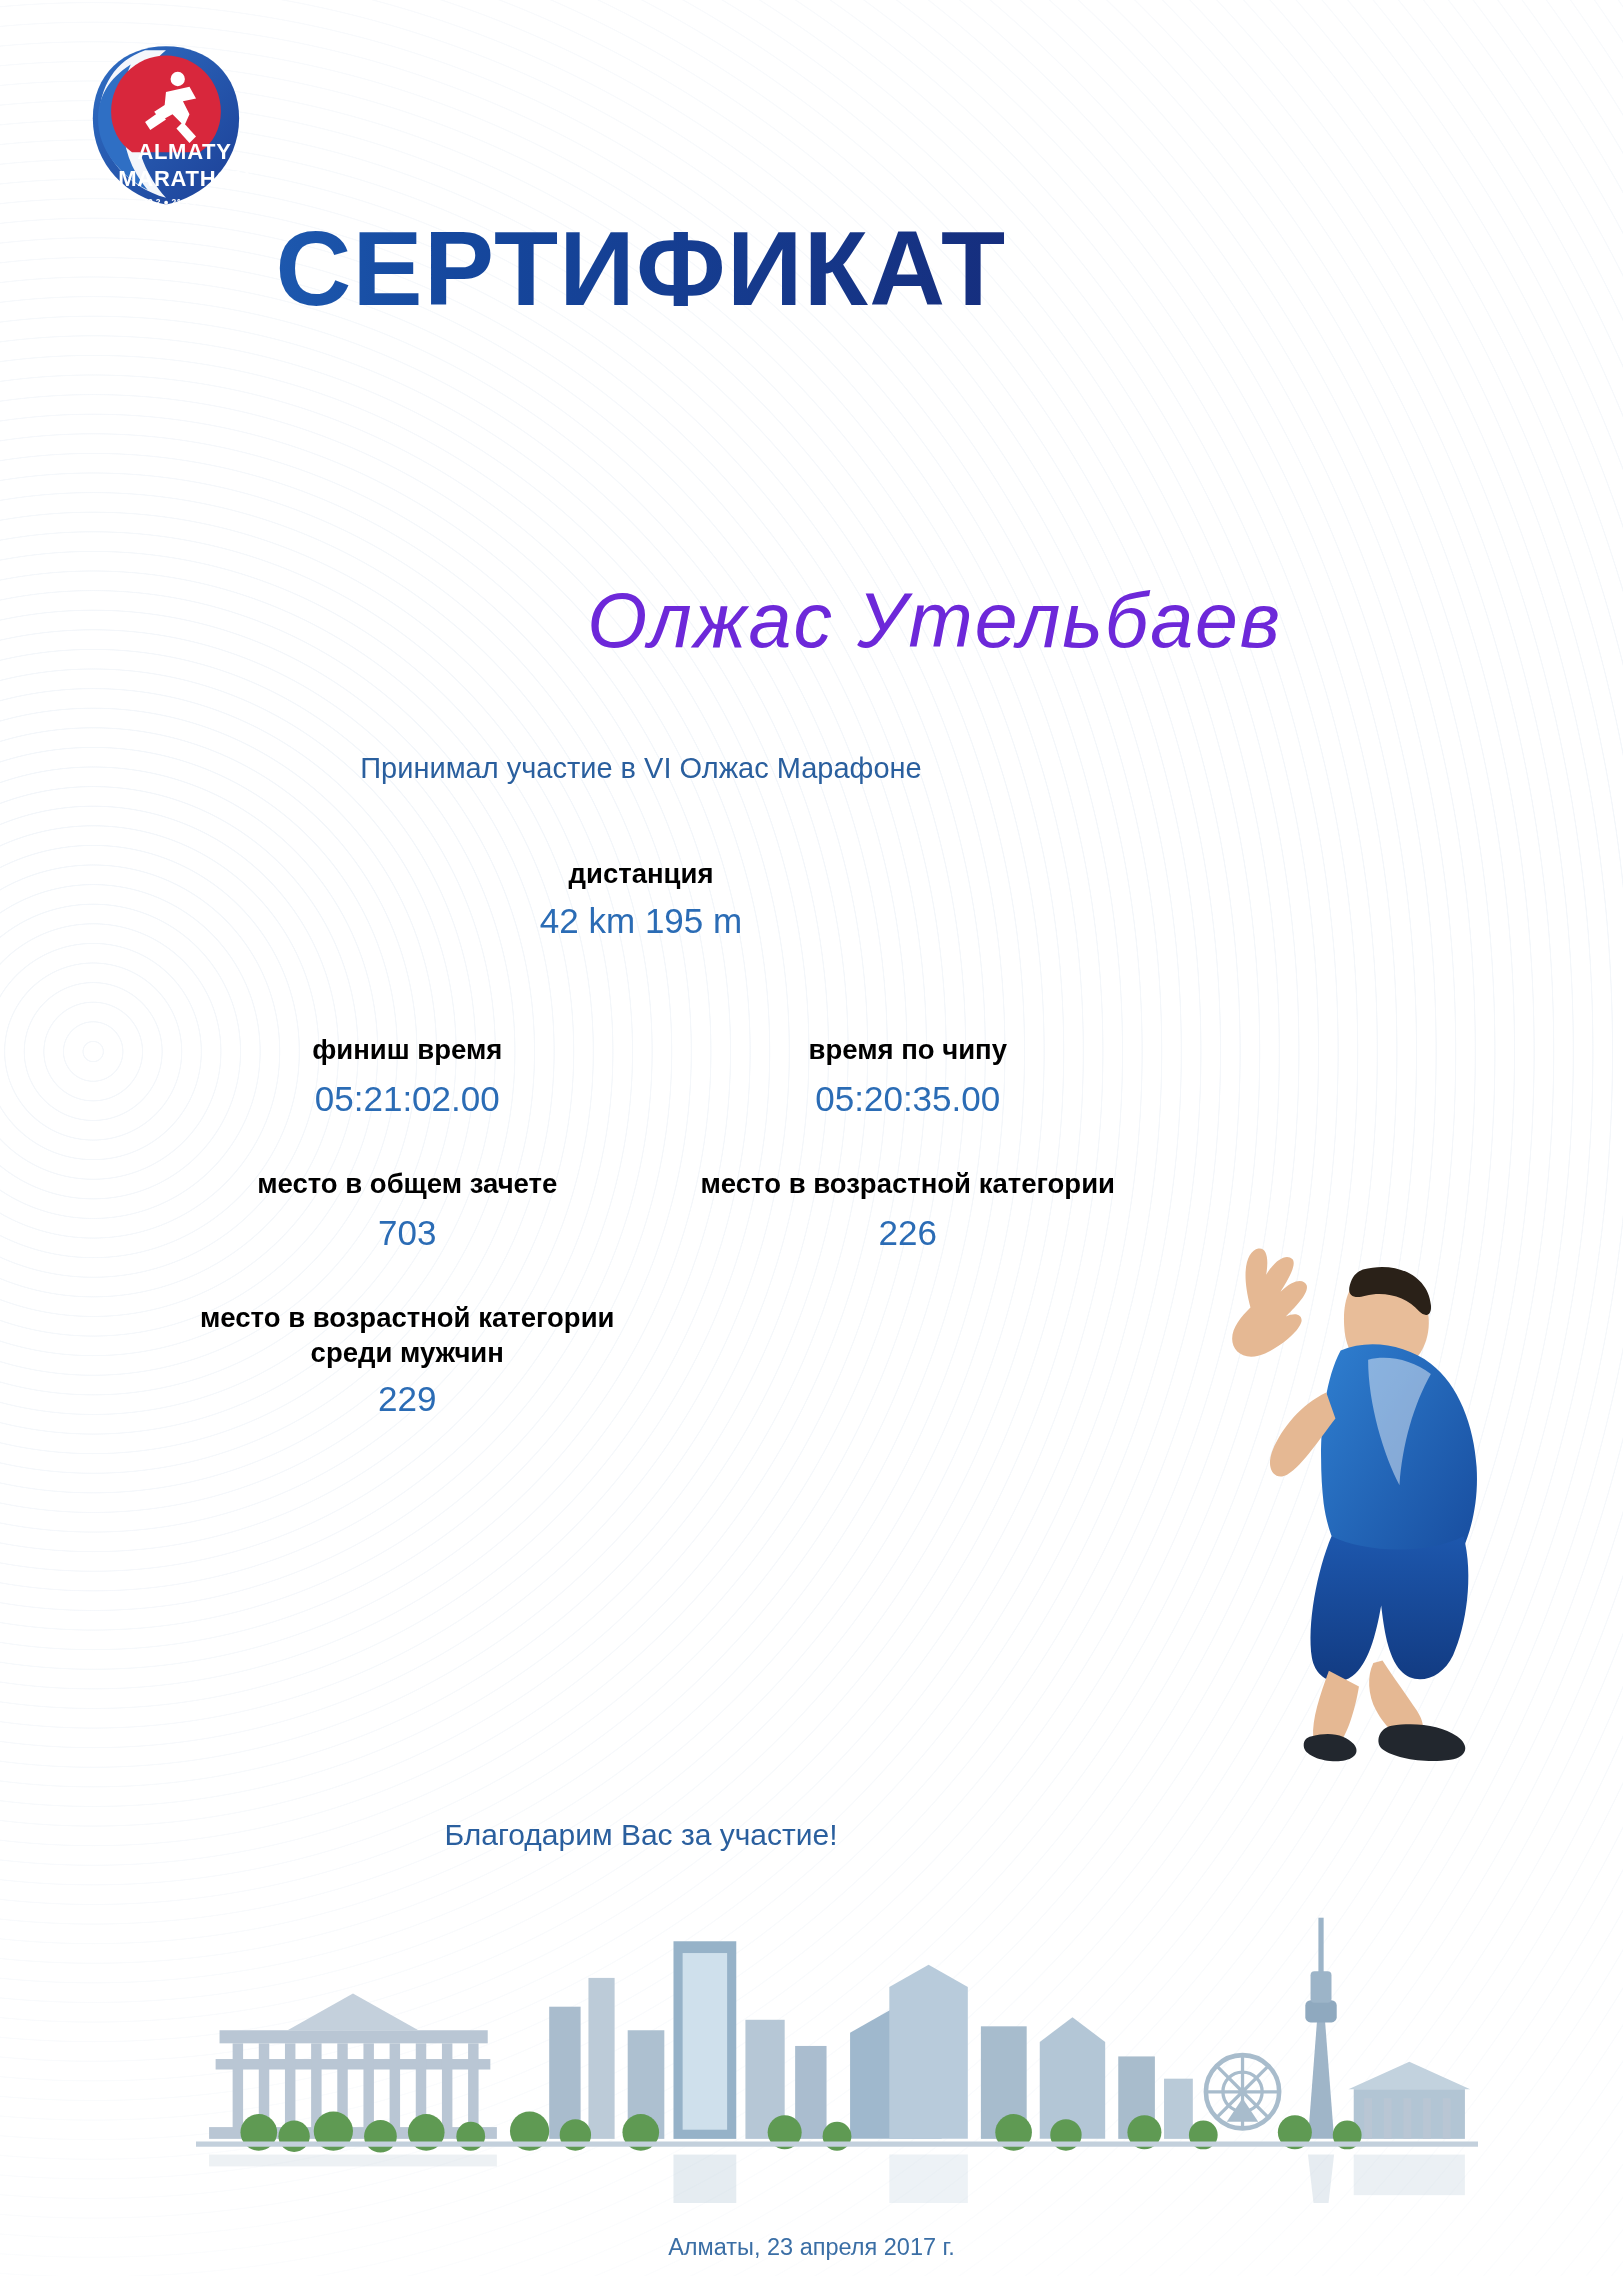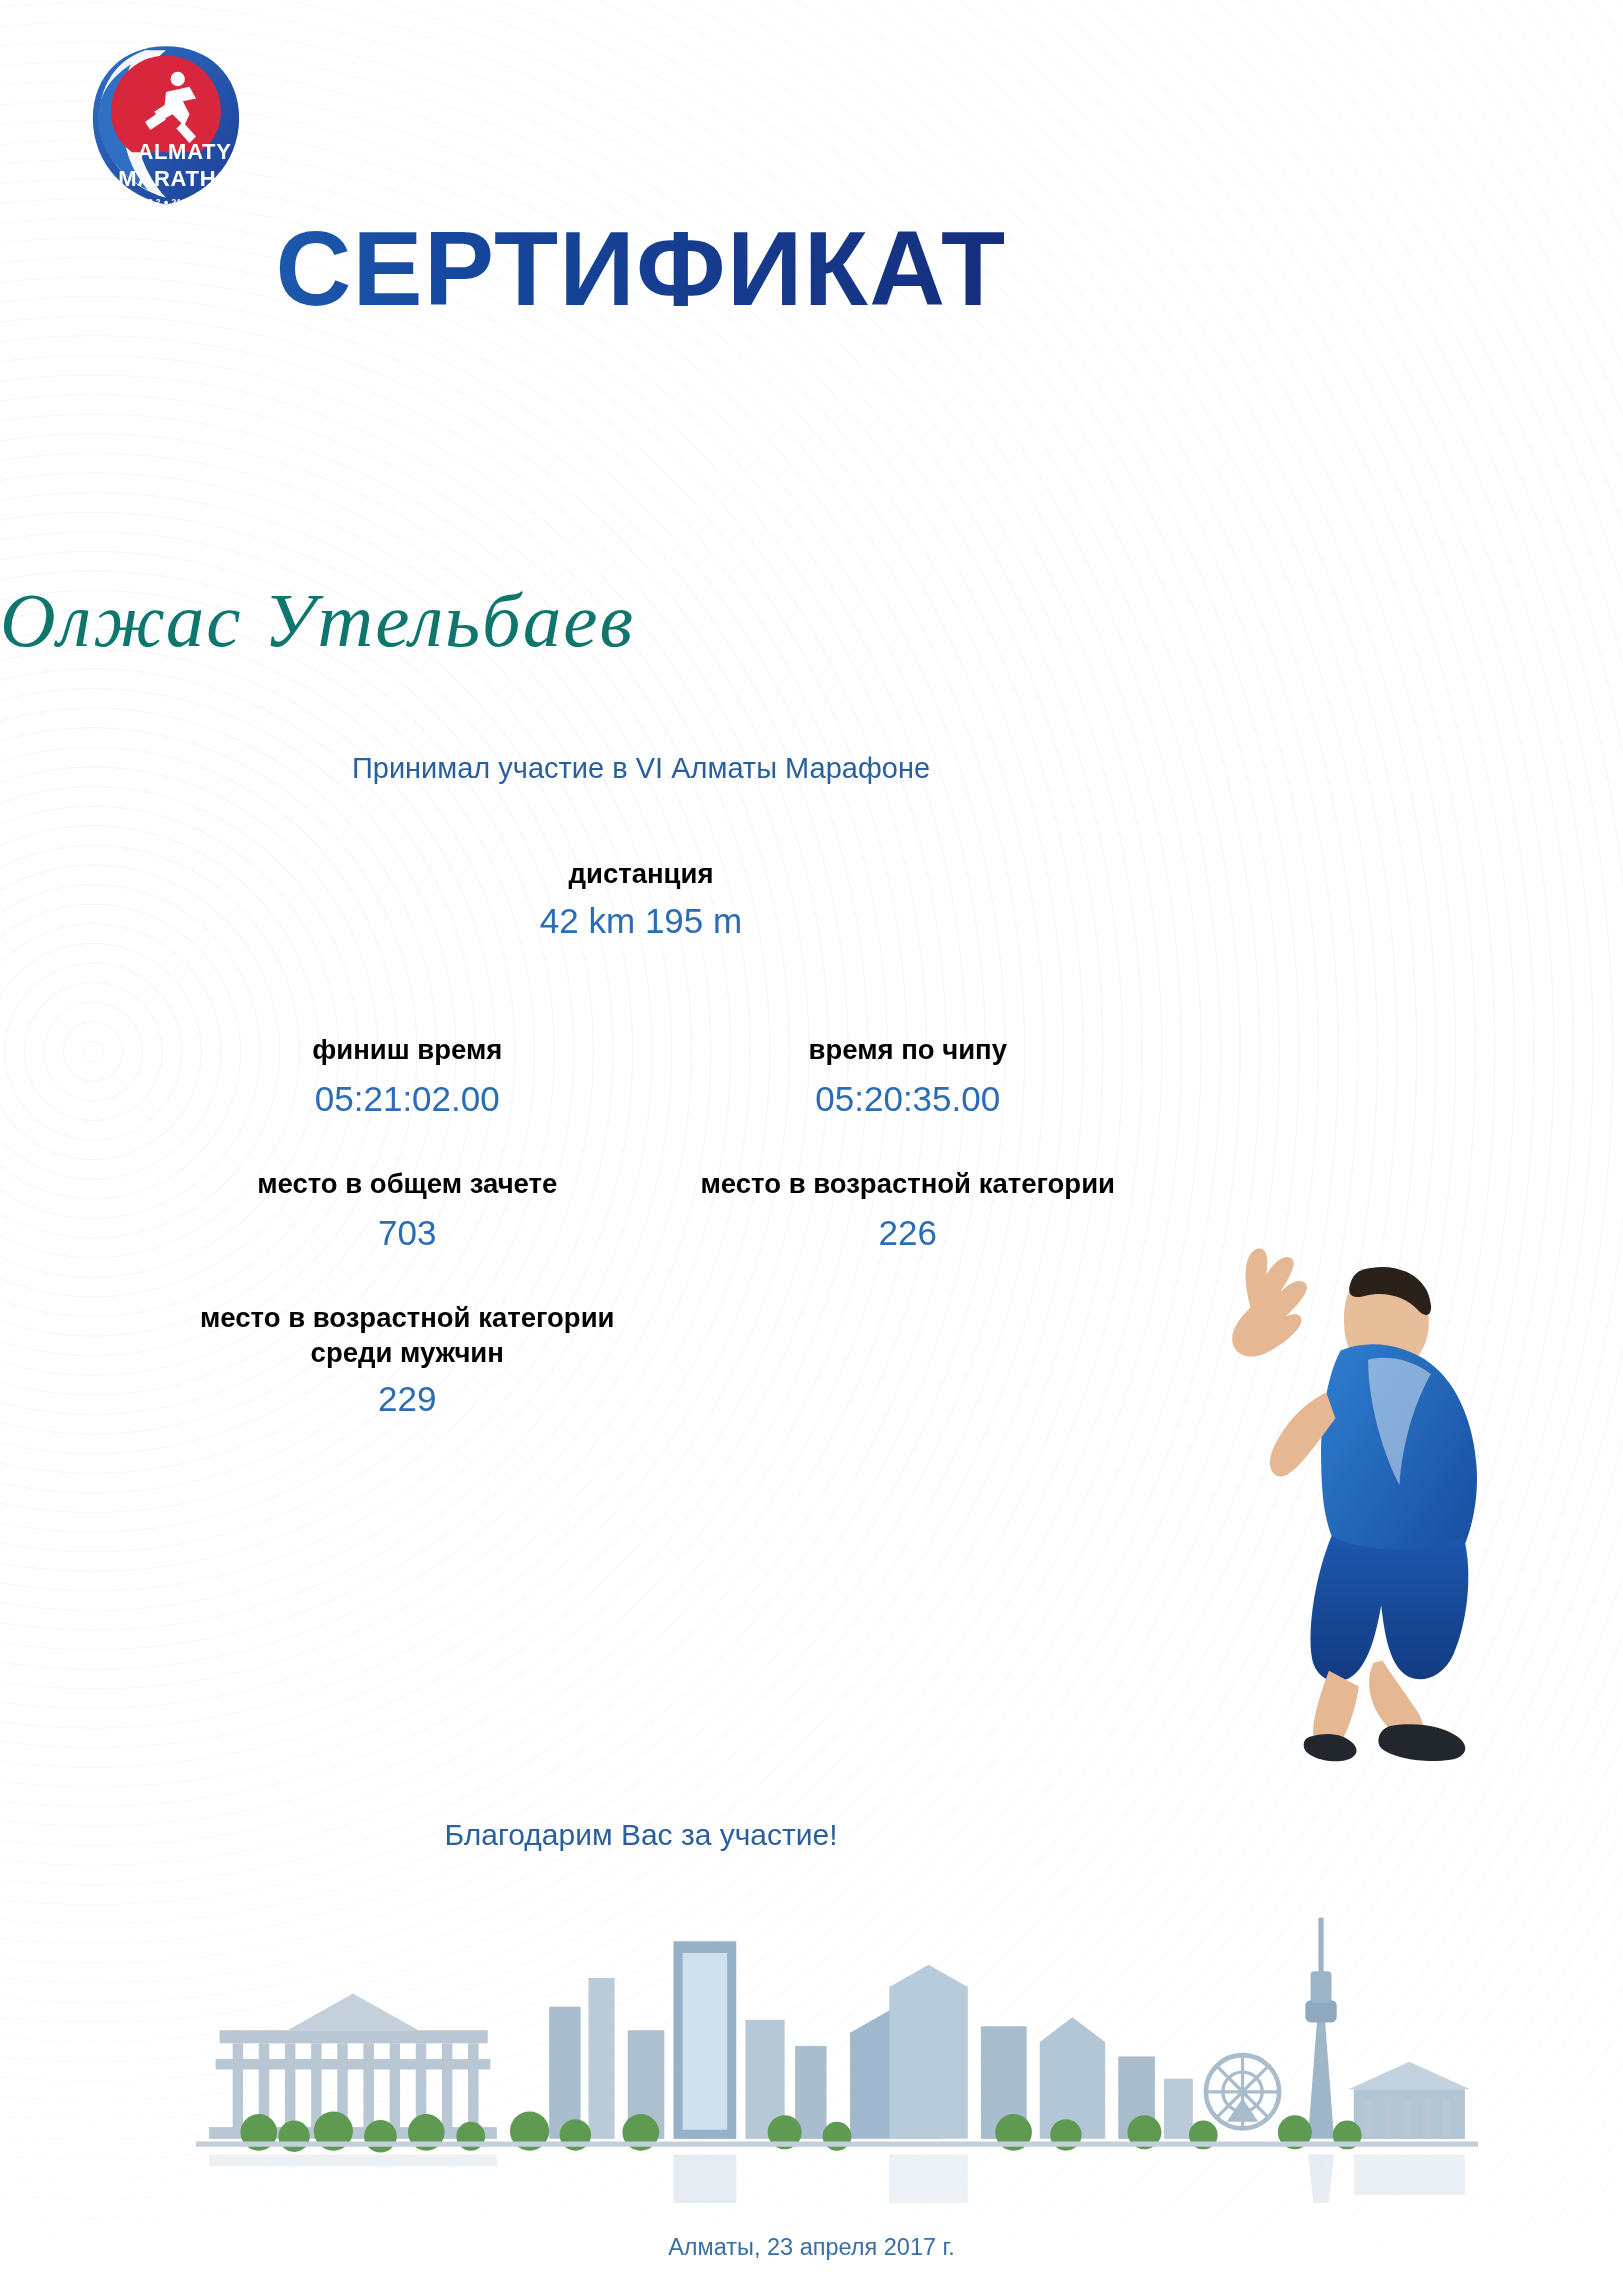--- a/index.html
+++ b/index.html
@@ -103,25 +103,25 @@
     text-align: right;
     padding-right: 77px;
   }
 
   
   .participant-name {
     position: absolute;
     left: 0;
     top: 576px;
     width: 1282px;
-    text-align: left;
-    font-family: Liberation Serif, serif;
+    text-align: right;
+    font-family: Liberation Sans, sans-serif;
     font-style: italic;
     font-size: 77px;
-    color: #0f766e;
+    color: #6d28d9;
     letter-spacing: 2px;
   }
 
   .participation-line {
     position: absolute;
     left: 0;
     top: 752px;
     width: 1282px;
     text-align: center;
     font-size: 29px;
@@ -241,21 +241,21 @@
         <span class="l3">42.2 ● 21.1 ● 10 ● 3</span>
       </div>
     </div>
 
     <div class="title-block">
       <div class="cert-title">СЕРТИФИКАТ</div>
     </div>
 
     <div class="participant-name">Олжас Утельбаев</div>
 
-    <div class="participation-line">Принимал участие в VI Алматы Марафоне</div>
+    <div class="participation-line">Принимал участие в VI Олжас Марафоне</div>
 
     <div class="distance-block">
       <div class="stat-label">дистанция</div>
       <div class="stat-value">42 km 195 m</div>
     </div>
 
     <div class="stat-grid">
       <div class="stat-row">
         <div class="stat-cell">
           <div class="stat-label">финиш время</div>

